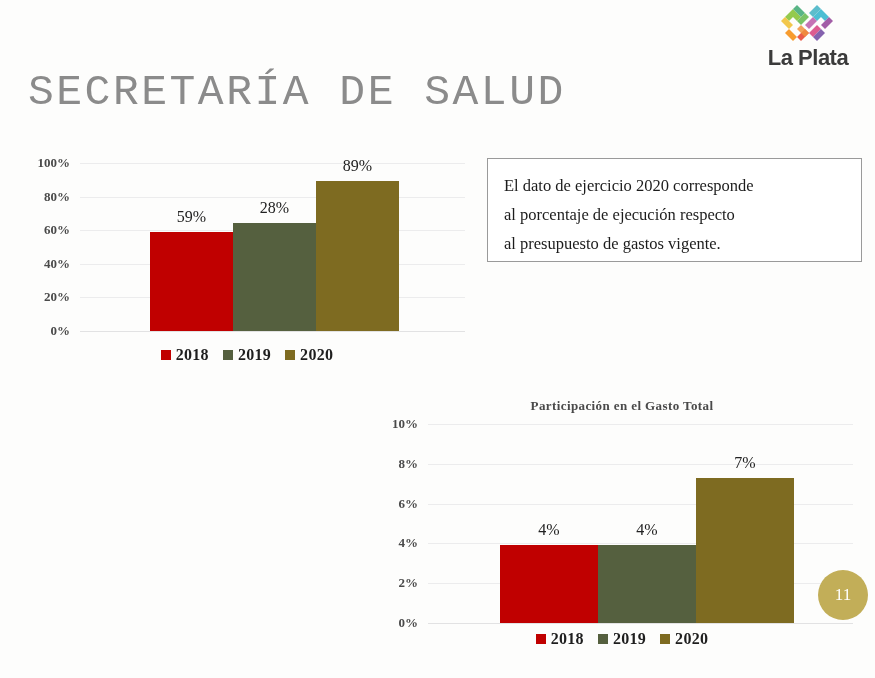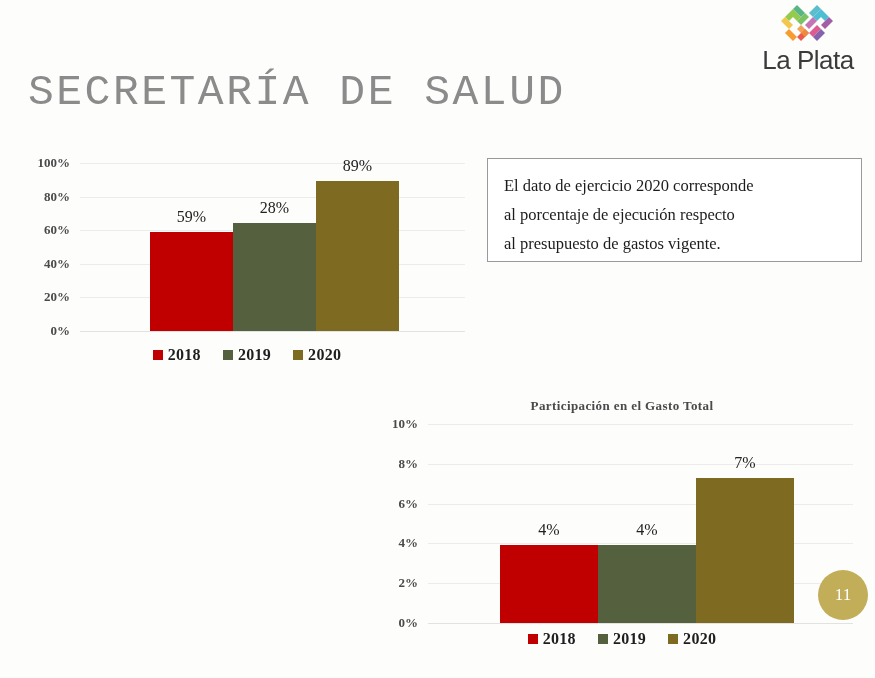--- a/index.html
+++ b/index.html
@@ -37,22 +37,22 @@
     width: 58px;
     height: 44px;
   }
   .logo-text {
     position: absolute;
     left: 0;
     top: 43px;
     width: 112px;
     text-align: center;
     font-family: "Liberation Sans", sans-serif;
-    font-weight: normal;
-    font-size: 26px;
+    font-weight: bold;
+    font-size: 22px;
     letter-spacing: -0.5px;
     color: #3b3b3b;
   }
 
   
   .slide-title {
     position: absolute;
     left: 28px;
     top: 68px;
     font-family: Liberation Mono, monospace;
@@ -110,21 +110,21 @@
     font-family: "Liberation Serif", serif;
     font-weight: normal;
     font-size: 16px;
     color: #222222;
   }
   .legend {
     position: absolute;
     display: flex;
     align-items: center;
     justify-content: center;
-    gap: 22px;
+    gap: 14px;
     width: 100%;
   }
   .legend-item {
     display: flex;
     align-items: center;
     gap: 5px;
   }
   .legend-swatch {
     width: 10px;
     height: 10px;

